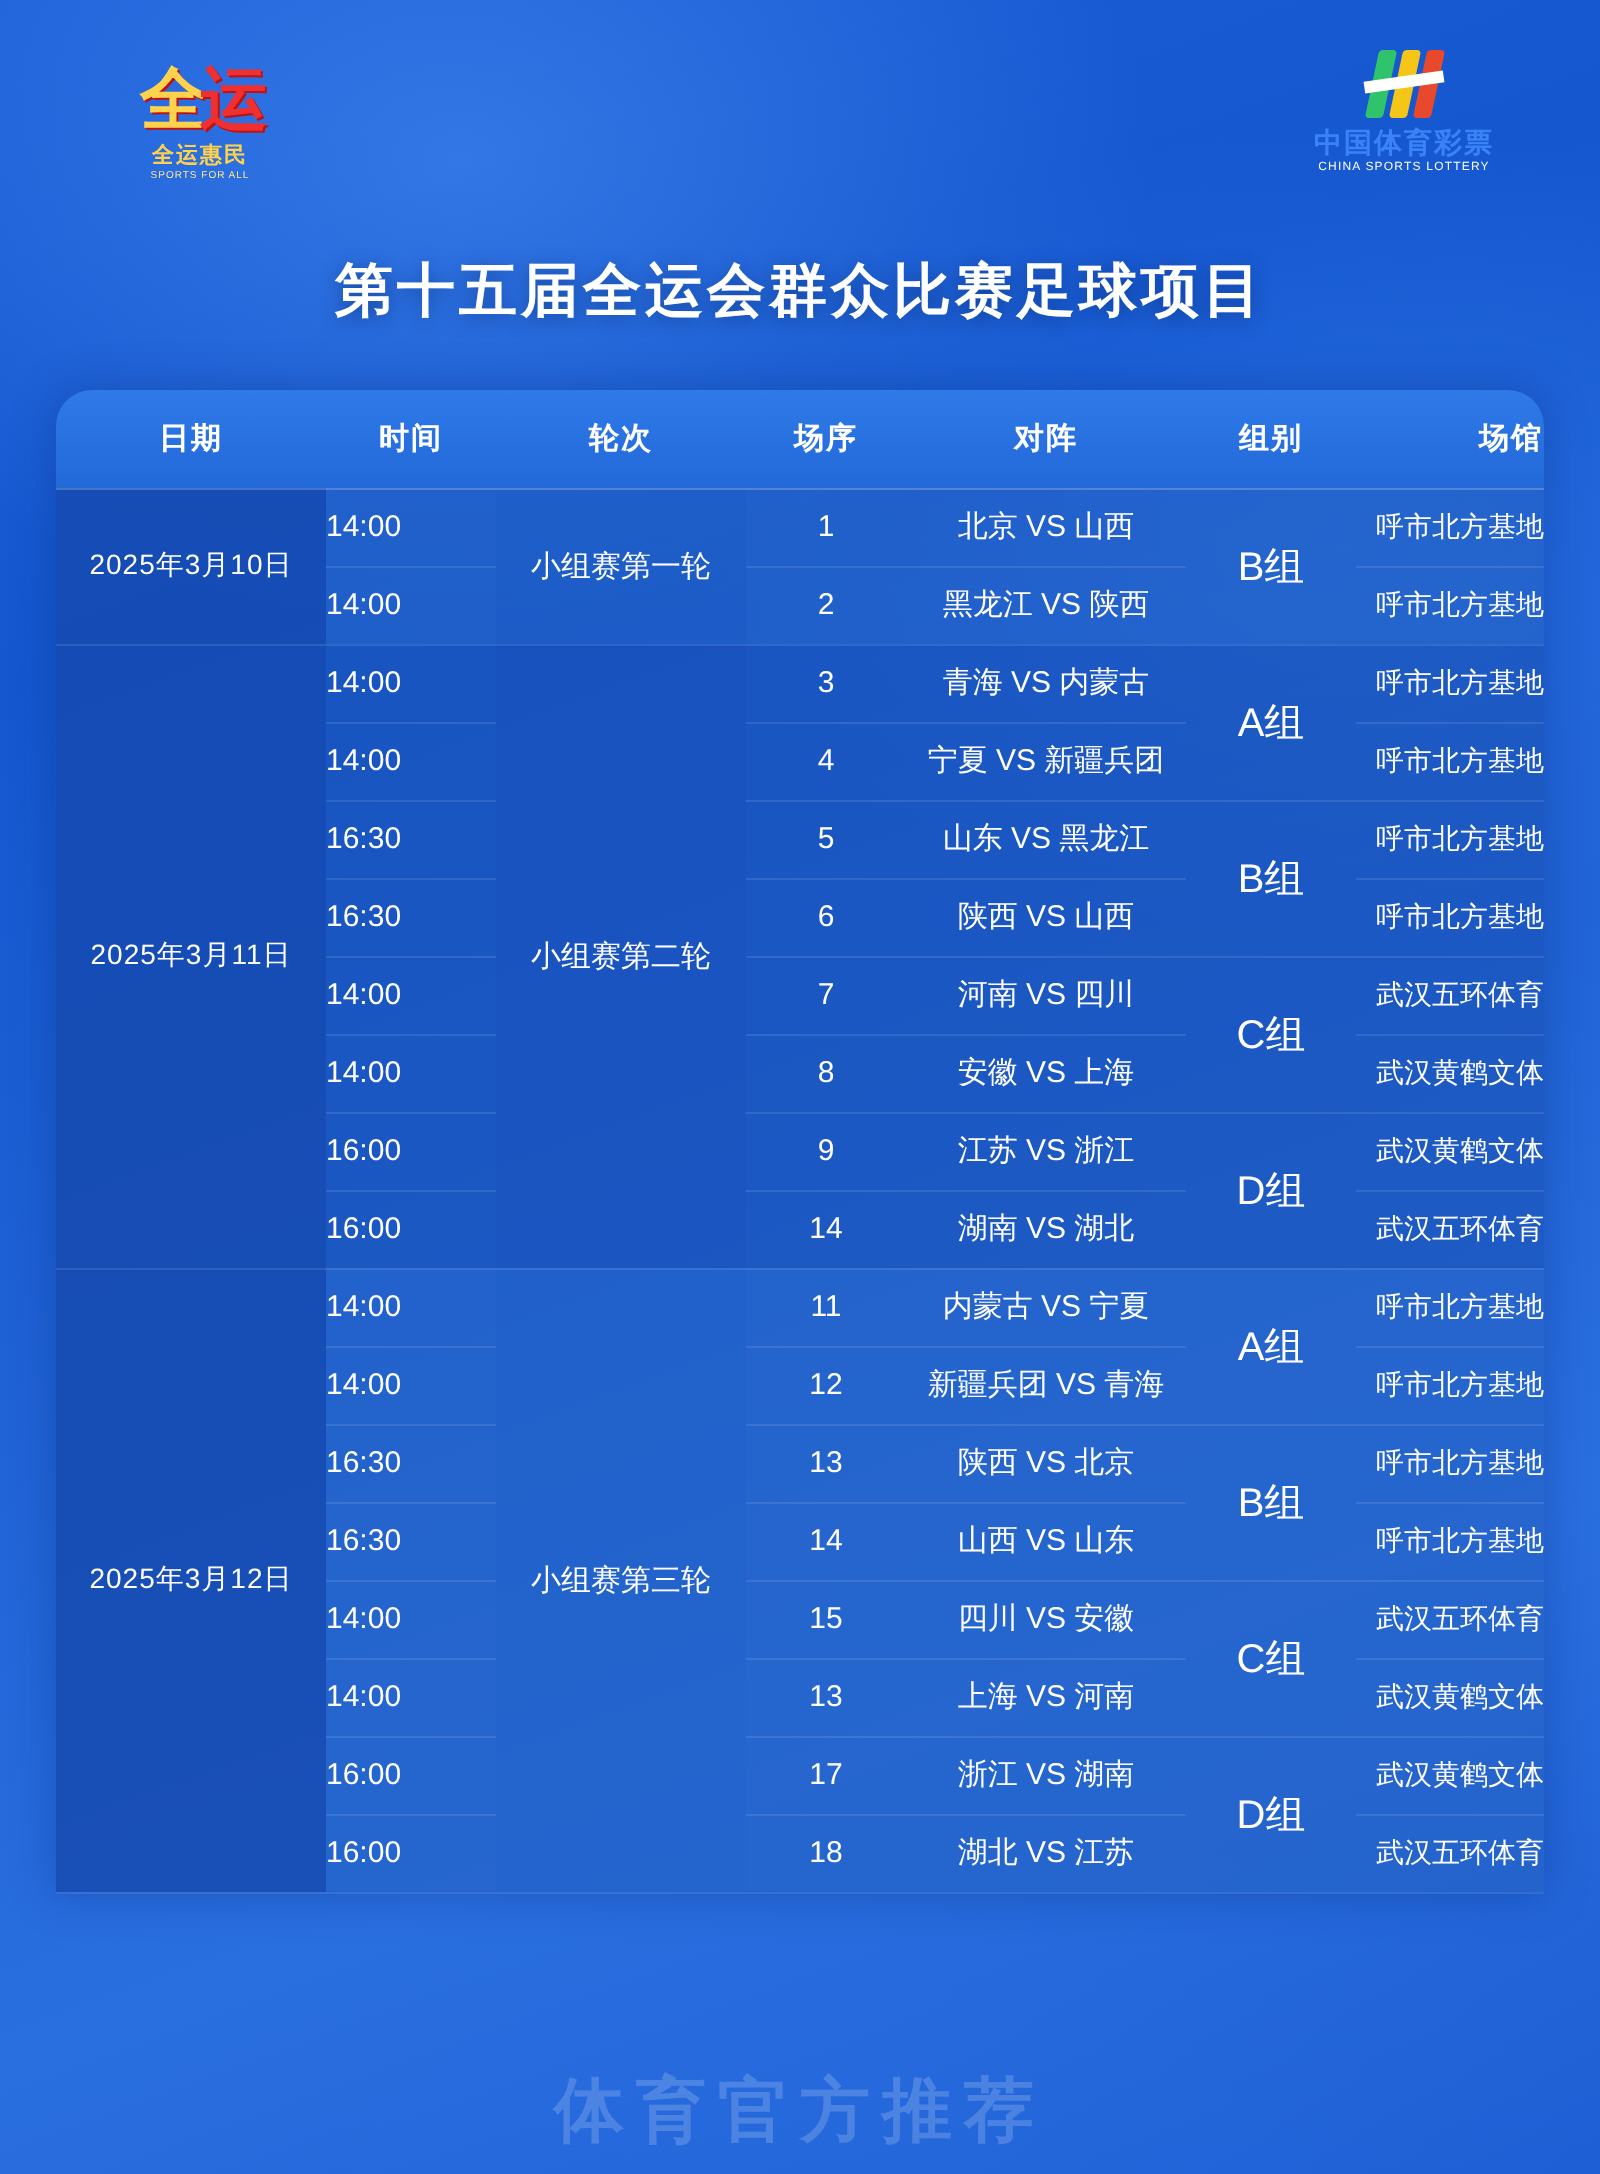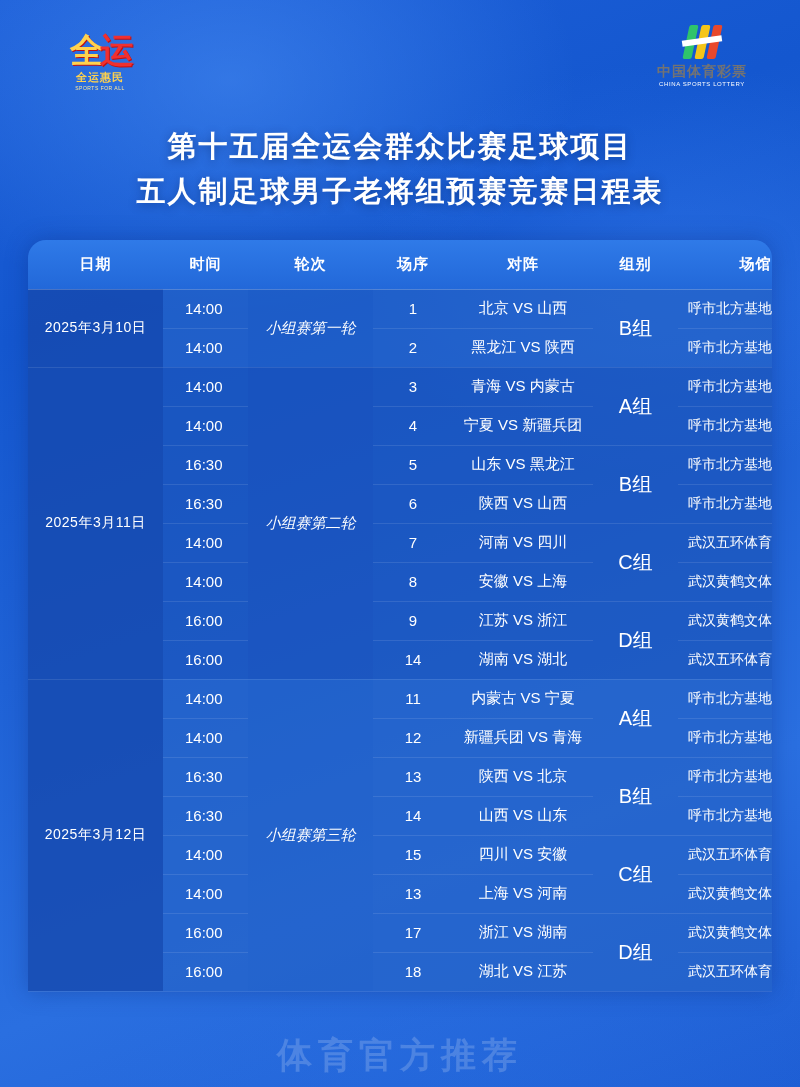--- a/index.html
+++ b/index.html
@@ -114,21 +114,21 @@
     position: absolute;
     left: 2px; top: 14px;
     width: 40px; height: 6px;
     background: #ffffff;
     transform: rotate(-8deg);
   }
   .logo-right .cn {
     margin-top: 3px;
     font-size: 14px;
     font-weight: bold;
-    color: #737373;
+    color: #3b82f6;
     letter-spacing: 1px;
   }
   .logo-right .en {
     font-size: 6px;
     color: #ffffff;
     letter-spacing: 0.6px;
   }
 
   .titles {
     position: relative;
@@ -182,37 +182,35 @@
   .band-b td { background: rgba(30,88,190,0.55); }
   .cell-date {
     background: rgba(22,74,175,0.72) !important;
     font-size: 14px;
     letter-spacing: 0.5px;
     margin-top: 24px;
   }
   .cell-round {
     background: rgba(27,82,185,0.55) !important;
     font-size: 15px;
-    font-style: italic;
   }
   .band-a .cell-round { background: rgba(41,105,205,0.45) !important; }
   .cell-group {
     font-size: 20px;
   }
   .col-date { width: 135px; }
   .col-time { width: 85px; }
   .col-round { width: 125px; }
   .col-no { width: 80px; }
   .col-match { width: 140px; }
   .col-group { width: 85px; }
   .col-venue { width: 155px; }
 
   td.align-left-time {
     text-align: left;
-    padding-left: 22px;
   }
   td.col-venue-cell {
     text-align: left;
     padding-left: 10px;
     font-size: 14px;
   }
 
   .watermark {
     position: absolute;
     left: 0;
@@ -249,21 +247,20 @@
         <div class="s3"></div>
         <div class="bar"></div>
     </div>
     <div class="cn">中国体育彩票</div>
     <div class="en">CHINA SPORTS LOTTERY</div>
   </div>
 </div>
 
 <div class="titles">
   <div class="title-main">第十五届全运会群众比赛足球项目</div>
-  <div class="title-sub">五人制足球男子老将组预赛竞赛日程表</div>
 </div>
 
 <div class="card">
   <table>
     <colgroup>
       <col class="col-date">
         <col class="col-time">
         <col class="col-round">
         <col class="col-no">
       <col class="col-match">

